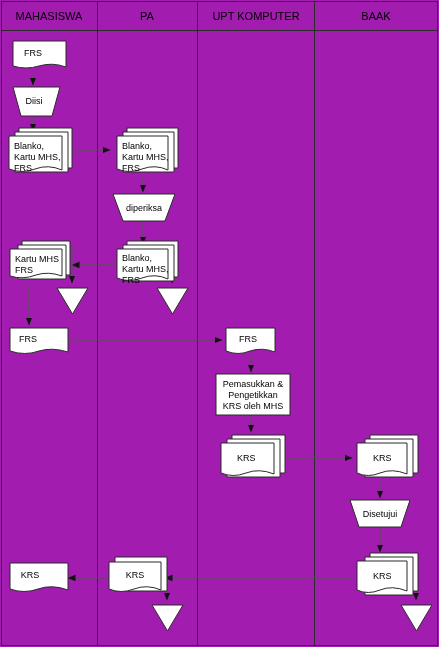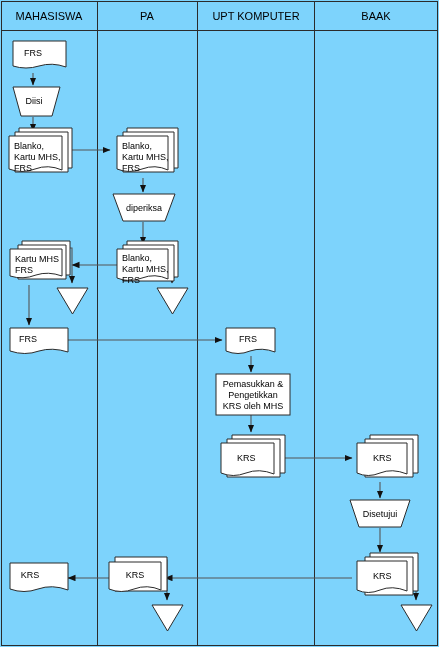--- a/index.html
+++ b/index.html
@@ -1,17 +1,17 @@
 <!DOCTYPE html>
 <html><head>
 <meta charset="utf-8">
 <style>
   html,body{margin:0;padding:0;background:#ffffff;}
   body{font-family:"Liberation Sans",sans-serif;}
-  #page{position:relative;width:439px;height:647px;background:#7dd3fc;overflow:hidden;}
+  #page{position:relative;width:439px;height:647px;background:#a21caf;overflow:hidden;}
   #svg-root{position:absolute;left:0;top:0;width:439px;height:647px;}
   text{font-family:"Liberation Sans",sans-serif;fill:#000;}
   .hdr{font-size:11px;}
   .lbl{font-size:9px;}
   .shape{fill:#ffffff;stroke:#2b2b2b;stroke-width:1;}
   .shadow{fill:#ffffff;stroke:#2b2b2b;stroke-width:1;}
   .grid{stroke:#2b2b2b;stroke-width:1;fill:none;}
   .conn{stroke:#555;stroke-width:1.1;fill:none;}
 </style>
 </head>

